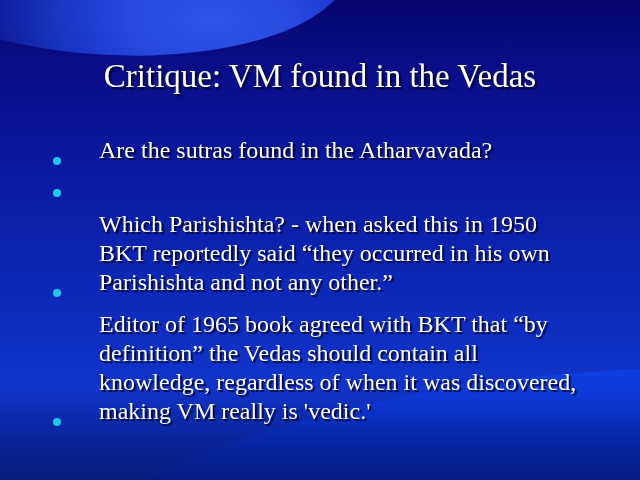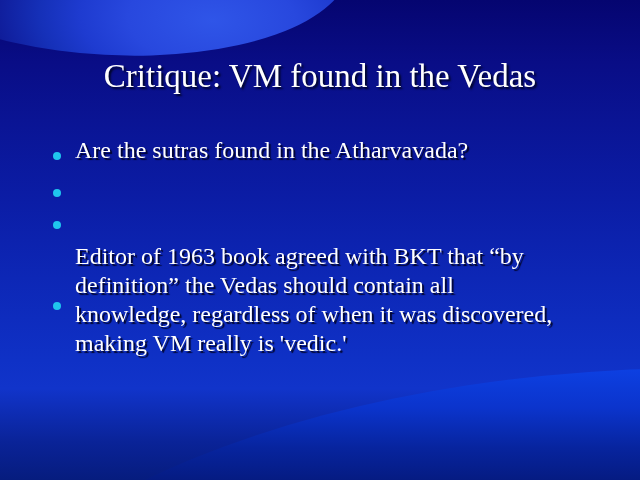--- a/index.html
+++ b/index.html
@@ -70,22 +70,23 @@
     position: absolute;
     left: 53px;
     top: 136px;
     width: 560px;
     list-style: none;
     margin: 0;
     padding: 0;
   }
   .bullet {
     display: flex;
-    align-items: center;
+    align-items: flex-end;
     margin: 0 0 13px 0;
+    gap: 24px;
   }
   .dot {
     flex: none;
     width: 8px;
     height: 8px;
     border-radius: 50%;
     background: #1fc6ee;
     margin: 11px 14px 0 0;
   }
   .bullet-text {
@@ -108,22 +109,25 @@
   <ul class="bullets">
     <li class="bullet">
       <span class="dot"></span>
       <span class="bullet-text">Are the sutras found in the Atharvavada?</span>
     </li>
     <li class="bullet">
       <span class="dot"></span>
     </li>
     <li class="bullet">
       <span class="dot"></span>
+      <span class="bullet-text">Which Parishishta? - when asked this in 1950
+BKT reportedly said “they occurred in his own
+Parishishta and not any other.”</span>
     </li>
     <li class="bullet">
       <span class="dot"></span>
-      <span class="bullet-text">Editor of 1963 book agreed with BKT that “by
+      <span class="bullet-text">Editor of 1965 book agreed with BKT that “by
 definition” the Vedas should contain all
 knowledge, regardless of when it was discovered,
 making VM really is 'vedic.'</span>
     </li>
   </ul>
 </div>
 
 </body></html>

